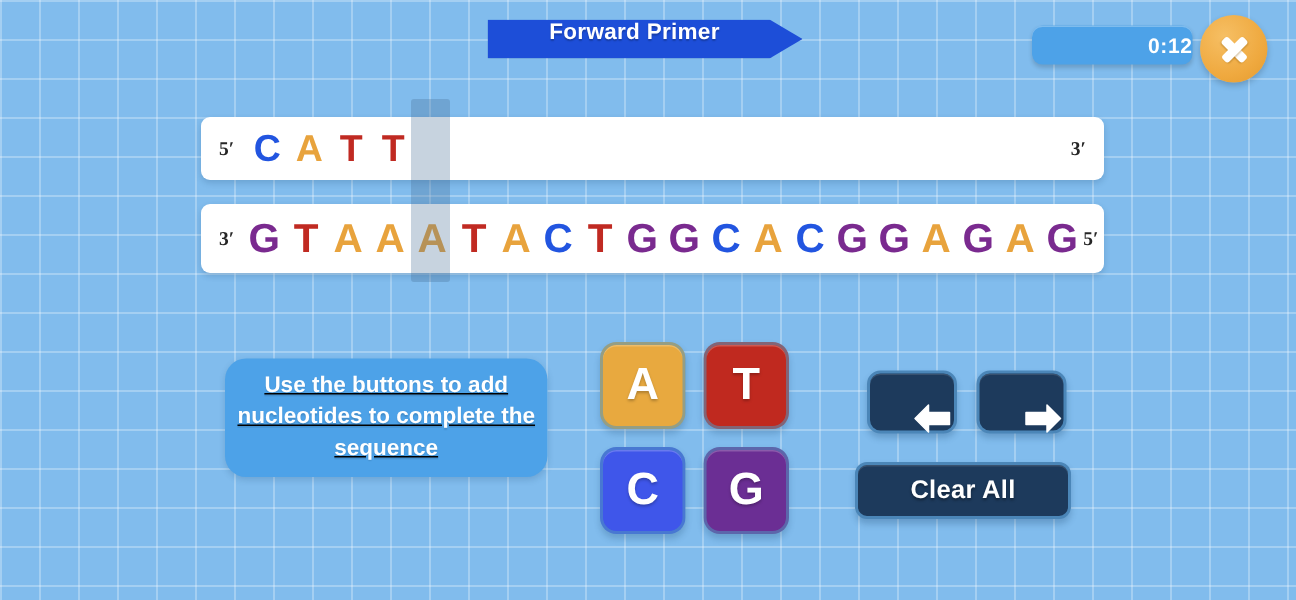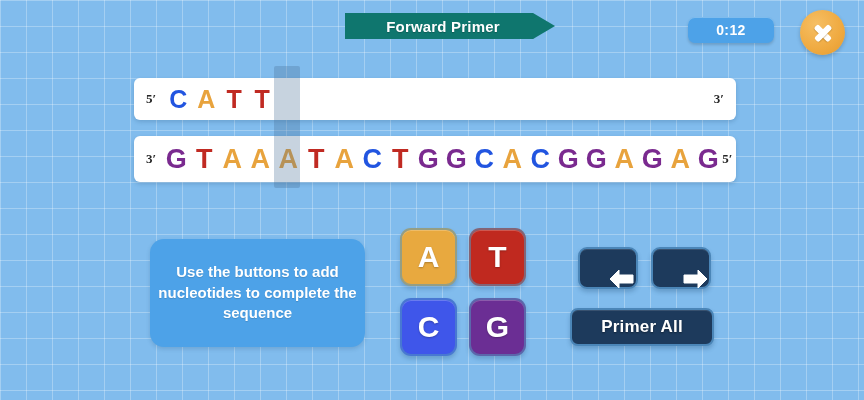--- a/index.html
+++ b/index.html
@@ -15,36 +15,35 @@
     -webkit-font-smoothing:antialiased;
   }
   .stage{position:absolute;inset:0;}
 
   
   .logo{position:absolute;left:18px;top:6px;width:150px;height:42px;}
   .logo svg{display:block;}
 
   .banner{
     position:absolute;left:325px;top:13px;height:26px;width:210px;
-    background:#0f766e;
-    display:flex;align-items:center;justify-content:center;
+    background:#1d4ed8;
+    display:flex;align-items:flex-start;justify-content:center;
     clip-path:polygon(0 0, calc(100% - 22px) 0, 100% 50%, calc(100% - 22px) 100%, 0 100%);
     box-shadow:0 2px 3px rgba(0,0,0,0.18);
-    margin-left:20px;
   }
   .banner-label{
     color:#ffffff;font-size:15px;font-weight:bold;letter-spacing:0.2px;
     text-shadow:0 1px 1px rgba(0,0,0,0.22);
     padding-right:14px;
   }
 
   .timer{
-    position:absolute;left:688px;top:17px;width:86px;height:26px;
+    position:absolute;left:688px;top:17px;width:107px;height:26px;
     background:#4da2e8;border-radius:7px;
-    display:flex;align-items:center;justify-content:center;
+    display:flex;align-items:center;justify-content:flex-end;
     box-shadow:0 2px 3px rgba(0,0,0,0.16), inset 0 1px 0 rgba(255,255,255,0.28);
   }
   .timer-text{color:#ffffff;font-size:14px;font-weight:bold;letter-spacing:0.4px;}
 
   .close-btn{
     position:absolute;left:800px;top:10px;width:45px;height:45px;border-radius:50%;
     background:radial-gradient(circle at 36% 32%, #f6bf64 0%, #efa93f 62%, #e49a2e 100%);
     box-shadow:0 2px 4px rgba(0,0,0,0.2);
     display:flex;align-items:center;justify-content:center;
     cursor:pointer;
@@ -90,25 +89,25 @@
 
   .cursor{
     position:absolute;left:274px;top:66px;width:26px;height:122px;
     background:rgba(70,110,150,0.30);
     border-radius:2px;
     pointer-events:none;
   }
 
   
   .instructions{
-    position:absolute;left:150px;top:239px;width:215px;height:108px;
+    position:absolute;left:150px;top:239px;width:215px;height:79px;
     background:#4da2e8;border-radius:14px;
     display:flex;align-items:center;justify-content:center;
     box-shadow:0 2px 4px rgba(20,60,100,0.18);
-    padding:5px 8px;box-sizing:border-box;
+    padding:5px 8px;box-sizing:border-box;text-decoration:underline;
   }
   .instructions-text{
     color:#ffffff;font-size:15px;font-weight:bold;text-align:center;line-height:1.38;
     text-shadow:0 1px 1px rgba(0,0,0,0.14);
   }
 
   
   .keypad{position:absolute;left:400px;top:228px;width:126px;height:128px;}
   .nuc-btn{
     position:absolute;width:57px;height:58px;border-radius:11px;
@@ -236,16 +235,16 @@
   </div>
   <div class="nav-btn nav-right">
     <span class="arrow">
       <svg width="28" height="22" viewBox="0 0 28 22" xmlns="http://www.w3.org/2000/svg">
         <path d="M17 2 L26 11 L17 20 L17 15 L3 15 L3 7 L17 7 Z" fill="#ffffff" stroke="#ffffff" stroke-width="1" stroke-linejoin="round"></path>
       </svg>
     </span>
   </div>
 
   <div class="clear-btn">
-    <span class="clear-label">Primer All</span>
+    <span class="clear-label">Clear All</span>
   </div>
 
 </div>
 
 </body></html>

